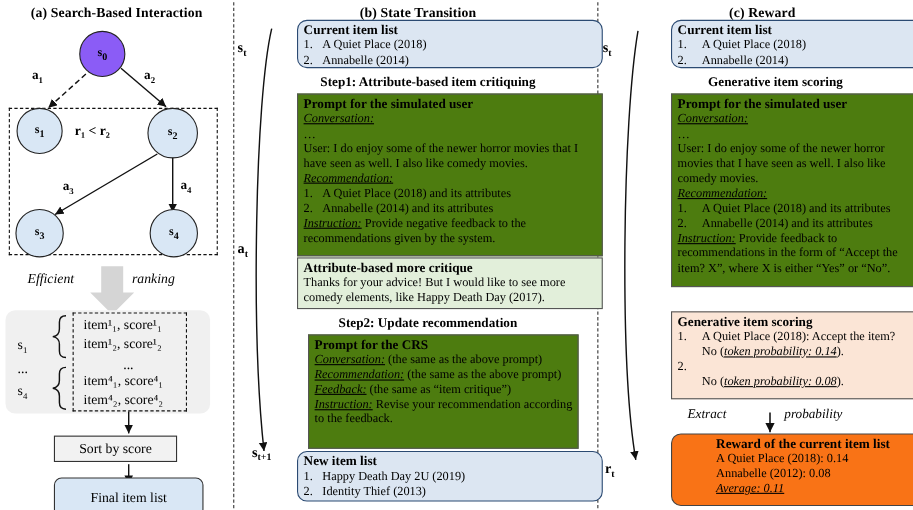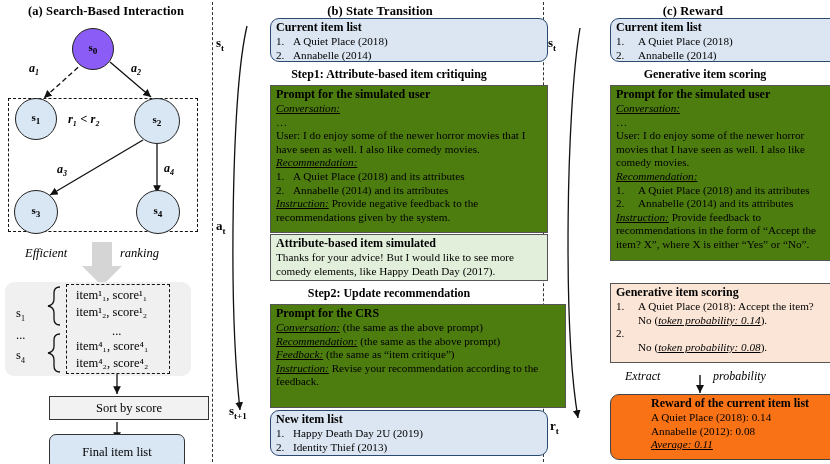--- a/index.html
+++ b/index.html
@@ -37,21 +37,21 @@
 
   
   .step{position:absolute;font-weight:bold;font-size:12px;text-align:center;}
 
   
   .node{position:absolute;border:1.2px solid #222;border-radius:50%;
         background:#d9e7f5;display:flex;align-items:center;justify-content:center;
         font-weight:bold;font-size:11px;}
   .node.root{background:#8b5cf6;}
   .dashbox{position:absolute;border:1.4px dashed #111;box-sizing:border-box;}
-  .lbl{position:absolute;font-weight:bold;font-size:12px;font-style:italic;}
+  .lbl{position:absolute;font-weight:bold;font-size:12px;}
   .lbl sub{font-size:8px;}
   .greyround{position:absolute;background:#f0f0f0;border-radius:9px;}
   .plain-box{position:absolute;box-sizing:border-box;border:1px solid #333;
              background:#f2f2f2;display:flex;align-items:center;
              justify-content:center;font-size:12.5px;}
   .plain-box.bluefill{background:#d9e7f5;border-radius:7px;}
   .mitem{position:absolute;font-size:12.5px;white-space:nowrap;}
   .mitem sub{font-size:8px;}
   .ital{font-style:italic;font-size:12.5px;}
 
@@ -152,21 +152,21 @@
   </div>
   <div class="mitem" style="left:76px;top:356px;">
     <span>item⁴₂, score⁴₂</span>
   </div>
 
   <svg width="212" height="90" style="top:374px;">
     <line x1="117" y1="0" x2="117" y2="20" stroke="#111" stroke-width="1.3" marker-end="url(#ah)"></line>
     <line x1="117" y1="48" x2="117" y2="66" stroke="#111" stroke-width="1.3" marker-end="url(#ah)"></line>
   </svg>
 
-  <div class="plain-box" style="left:49px;top:396px;width:160px;height:24px;">Sort by score</div>
+  <div class="plain-box" style="left:49px;top:396px;width:112px;height:24px;">Sort by score</div>
   <div class="plain-box bluefill" style="left:49px;top:434px;width:136px;height:36px;">Final item list</div>
 
   <div class="abs panel-title" style="left:230px;top:4px;width:300px;">(b) State Transition</div>
 
   <div class="stlabel" style="left:216px;top:35px;">
     <span>s</span><sub>t</sub>
   </div>
   <div class="stlabel" style="left:216px;top:218px;">
     <span>a</span><sub>t</sub>
   </div>
@@ -211,27 +211,27 @@
         <div class="n">2.</div>
       <div class="t">Annabelle (2014) and its attributes</div>
       </div>
     <div>
       <span class="iu">Instruction:</span>
       <span>Provide negative feedback to the recommendations given by the system.</span>
     </div>
   </div>
 
   <div class="box green" style="left:250px;top:234px;width:278px;height:47px;">
-    <div class="bx-head">Attribute-based item simulated</div>
+    <div class="bx-head">Attribute-based more critique</div>
     <div>Thanks for your advice! But I would like to see more comedy elements, like Happy Death Day (2017).</div>
   </div>
 
   <div class="step" style="left:250px;top:286px;width:278px;">Step2: Update recommendation</div>
 
-  <div class="box grey" style="left:250px;top:304px;width:296px;height:104px;">
+  <div class="box grey" style="left:260px;top:304px;width:246px;height:104px;">
     <div class="bx-head">Prompt for the CRS</div>
     <div>
       <span class="iu">Conversation:</span>
       <span>(the same as the above prompt)</span></div>
     <div>
       <span class="iu">Recommendation:</span>
       <span>(the same as the above prompt)</span></div>
     <div>
       <span class="iu">Feedback:</span>
       <span>(the same as “item critique”)</span></div>

